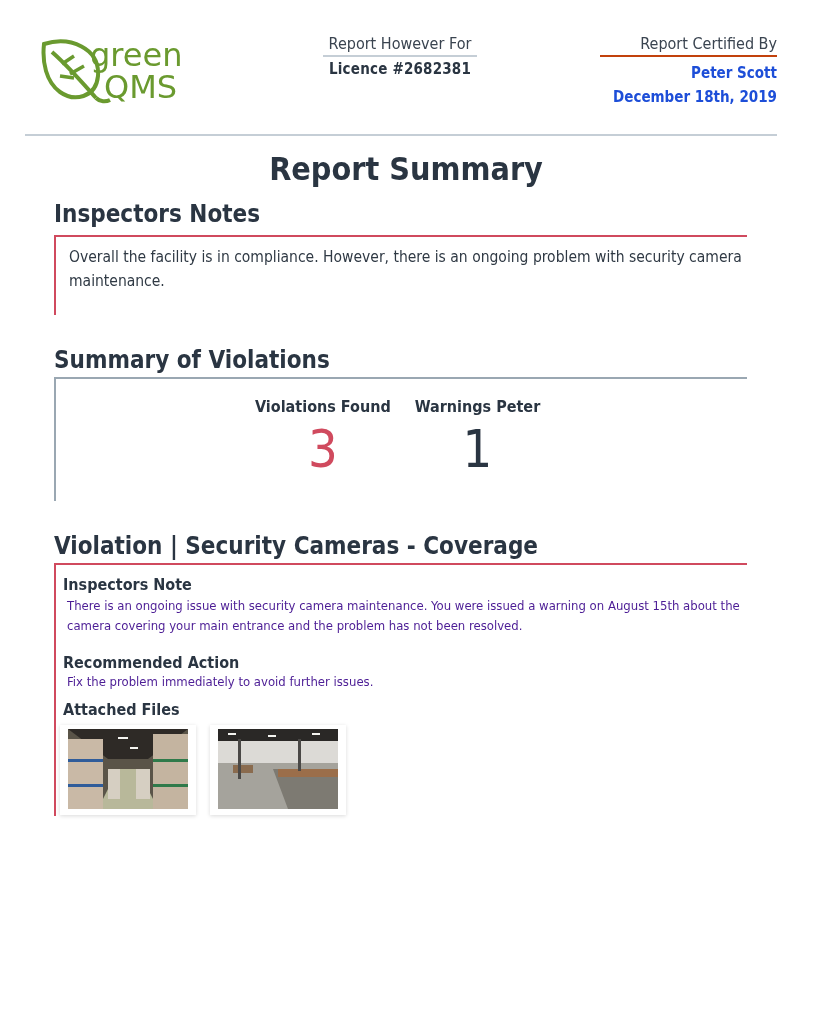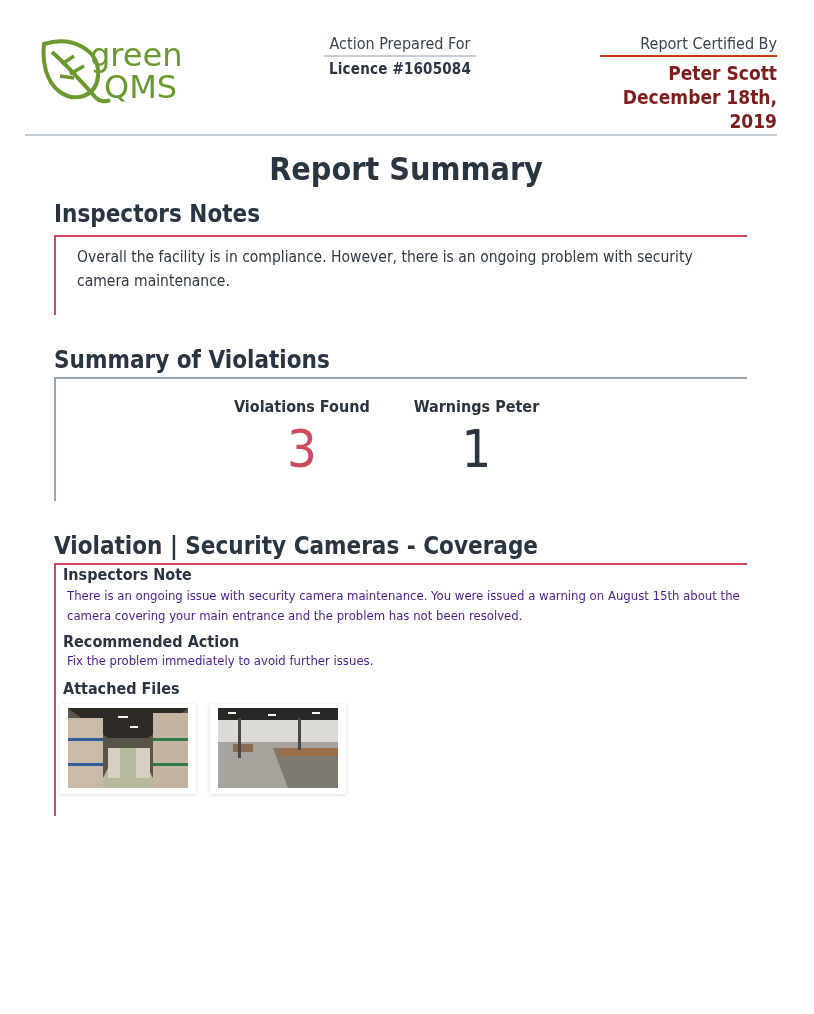--- a/index.html
+++ b/index.html
@@ -5,29 +5,29 @@
   * { box-sizing: border-box; margin: 0; padding: 0; }
   html, body { width: 814px; height: 1014px; background: #ffffff; overflow: hidden; }
   body { font-family: "DejaVu Sans Condensed", "DejaVu Sans", sans-serif; color: #2a3542; position: relative; }
   .header { position: absolute; left: 0; top: 0; width: 814px; height: 130px; }
   .logo { position: absolute; left: 40px; top: 36px; width: 160px; height: 68px; }
   .prepared { position: absolute; left: 262px; top: 34px; width: 276px; text-align: center; }
   .prep-label { display: inline-block; font-size: 16px; color: #3a4450; border-bottom: 2px solid #c5ced6; padding: 0 6px 2px; }
   .prep-line { font-size: 15px; font-weight: bold; line-height: 24px; color: #2a3542; letter-spacing: 0.2px; }
   .certified { position: absolute; left: 600px; top: 34px; width: 177px; text-align: right; }
   .cert-label { font-size: 16px; color: #3a4450; border-bottom: 2px solid #c2410c; padding-bottom: 2px; }
-  .cert-line { font-size: 19px; font-weight: bold; line-height: 24px; color: #7f1d1d; }
+  .cert-line { font-size: 15px; font-weight: bold; line-height: 24px; color: #1d4ed8; }
   .divider { position: absolute; left: 25px; top: 134px; width: 752px; height: 2px; background: #c5ced6; }
   .page-title { position: absolute; left: 0; top: 150px; width: 800px; text-align: center; font-size: 32px; font-weight: bold; color: #2a3542; padding-left: 12px; }
   .section-title { position: absolute; left: 54px; font-size: 24px; font-weight: bold; color: #2a3542; }
   .box { position: absolute; left: 54px; width: 693px; border-top: 2px solid; border-left: 2px solid; }
   .box.red { border-color: #d04a5e; }
   .box.gray { border-color: #9aa7b2; }
-  .notes-text { padding: 8px 0 0 21px; font-size: 15.5px; line-height: 24px; color: #2f3944; }
-  .stats { position: absolute; top: 18px; display: flex; gap: 44px; left: 178px; }
+  .notes-text { padding: 8px 0 0 13px; font-size: 15.5px; line-height: 24px; color: #2f3944; }
+  .stats { position: absolute; top: 18px; display: flex; gap: 24px; left: 199px; }
   .stat { text-align: center; }
   .stat-label { font-size: 16px; font-weight: bold; color: #2a3542; }
   .stat-value { font-size: 52px; line-height: 62px; margin-top: 2px; }
   .stat-value.red { color: #d04a5e; }
   .stat-value.dark { color: #2a3542; }
   .sub-title { font-size: 16px; font-weight: bold; color: #2a3542; margin-left: 7px; }
   .sub-text { font-size: 13px; line-height: 20px; color: #4c1d95; margin-left: 11px; }
   .thumbs { display: flex; gap: 14px; margin: 6px 0 0 4px; }
   .thumb { width: 136px; height: 90px; background: #fff; box-shadow: 0 1px 4px rgba(0,0,0,0.15); padding: 4px 8px; }
   .thumb svg { display: block; }
@@ -41,22 +41,22 @@
       <path d="M4 8 C30 0 60 12 58 40 C56 62 34 66 20 56 C6 46 2 26 4 8 Z" fill="none" stroke="#6a9a2f" stroke-width="4"></path>
       <path d="M12 16 C28 30 40 44 56 62" fill="none" stroke="#6a9a2f" stroke-width="4"></path>
       <path d="M22 28 L34 20 M30 38 L44 30 M20 40 L34 42" fill="none" stroke="#6a9a2f" stroke-width="3.5"></path>
       <path d="M56 62 C60 66 66 66 70 64" fill="none" stroke="#6a9a2f" stroke-width="4"></path>
       <text x="50" y="30" font-family="DejaVu Sans, sans-serif" font-size="32" fill="#6a9a2f">green</text>
       <text x="64" y="62" font-family="DejaVu Sans, sans-serif" font-size="32" fill="#6a9a2f">QMS</text>
     </svg>
   </div>
 
   <div class="prepared">
-    <div><span class="prep-label">Action Prepared For</span></div>
-    <div class="prep-line">Licence #1605084</div>
+    <div><span class="prep-label">Report However For</span></div>
+    <div class="prep-line">Licence #2682381</div>
   </div>
 
   <div class="certified">
     <div class="cert-label">Report Certified By</div>
     <div class="cert-line" style="margin-top:4px">Peter Scott</div>
     <div class="cert-line">December 18th, 2019</div>
   </div>
 </div>
 
 <div class="divider"></div>
@@ -76,24 +76,24 @@
       <div class="stat-value red">3</div>
     </div>
     <div class="stat">
       <div class="stat-label">Warnings Peter</div>
       <div class="stat-value dark">1</div>
     </div>
   </div>
 </div>
 
 <div class="section-title" style="top:532px">Violation | Security Cameras - Coverage</div>
-<div class="box red" style="top:563px;height:253px;">
+<div class="box red" style="top:563px;height:253px;padding-top:10px">
   <div class="sub-title">Inspectors Note</div>
   <div class="sub-text" style="margin-top:2px">There is an ongoing issue with security camera maintenance. You were issued a warning on August 15th about the camera covering your main entrance and the problem has not been resolved.</div>
-  <div class="sub-title" style="margin-top:6px">Recommended Action</div>
+  <div class="sub-title" style="margin-top:17px">Recommended Action</div>
   <div class="sub-text">Fix the problem immediately to avoid further issues.</div>
   <div class="sub-title" style="margin-top:8px">Attached Files</div>
   <div class="thumbs">
     <div class="thumb">
       <svg width="120" height="80" viewBox="0 0 120 80">
         <rect width="120" height="80" fill="#5a5448"></rect>
         <polygon points="0,0 120,0 80,30 40,30" fill="#2e2a26"></polygon>
         <polygon points="30,80 90,80 70,40 50,40" fill="#b8b89a"></polygon>
         <rect x="0" y="10" width="35" height="70" fill="#c9b9a6"></rect>
         <rect x="85" y="5" width="35" height="75" fill="#c4b4a0"></rect>

